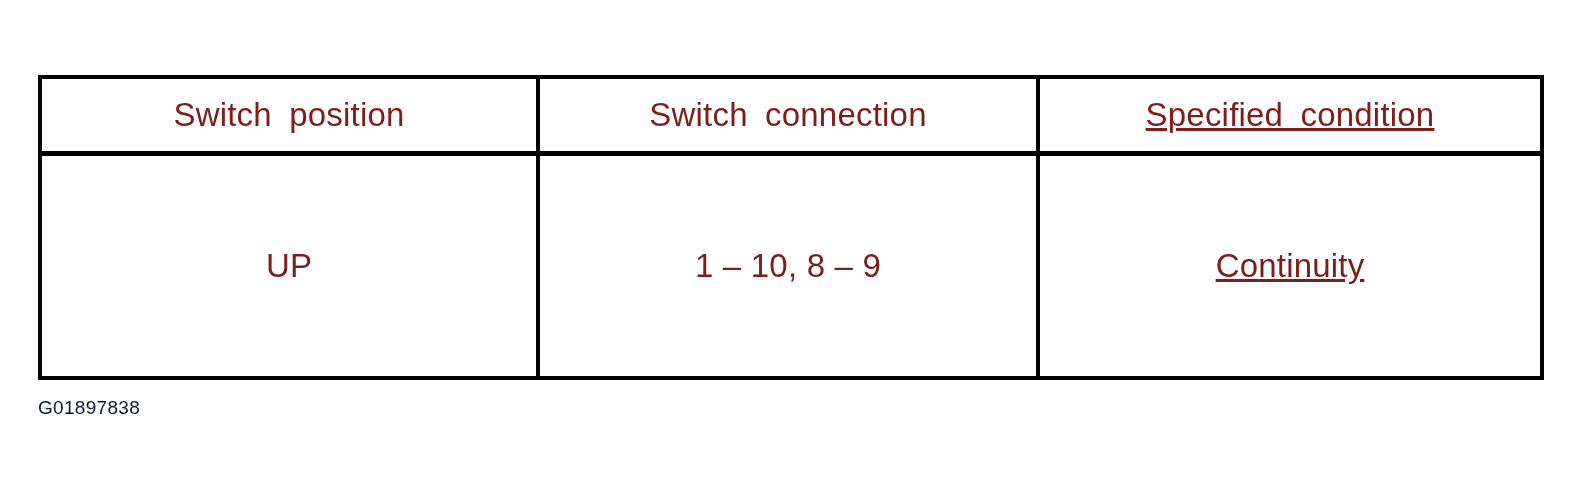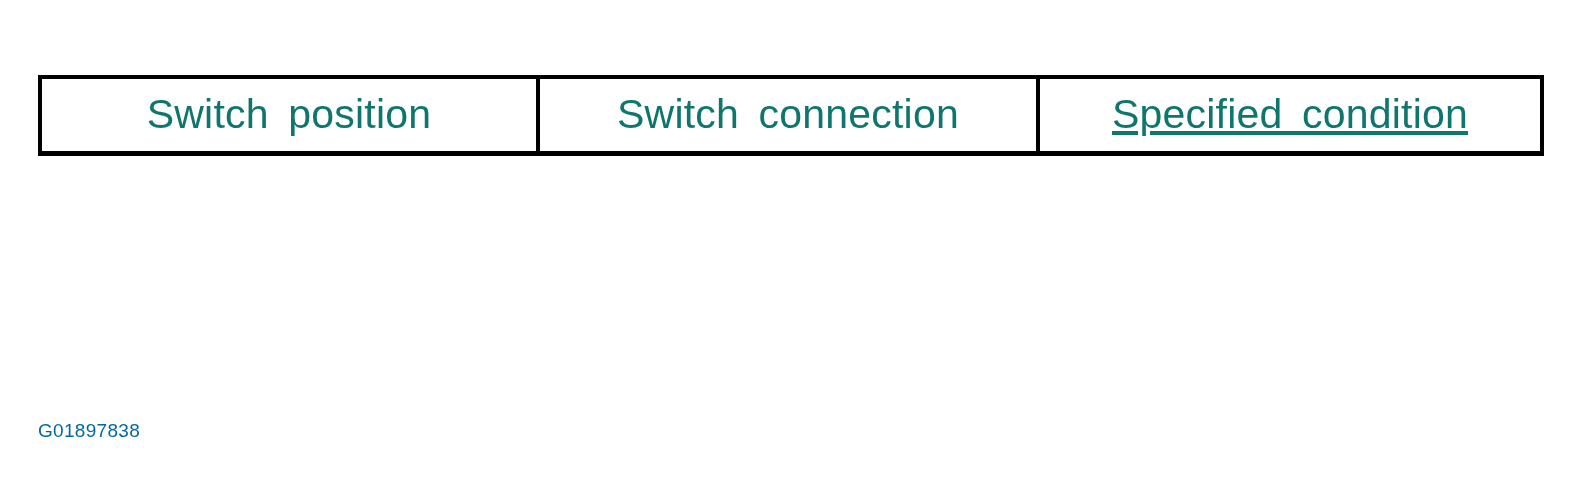--- a/index.html
+++ b/index.html
@@ -47,24 +47,24 @@
     height: 76px;
   }
 
   .spec-table th,
   .spec-table td {
     padding: 0;
     margin: 0;
     text-align: center;
     vertical-align: middle;
     font-weight: normal;
-    font-size: 41px;
+    font-size: 33px;
     line-height: 1;
     letter-spacing: 0.2px;
-    color: #0f766e;
+    color: #7f1d1d;
     border-right: 4px solid #000000;
     border-bottom: 5px solid #000000;
     white-space: nowrap;
   }
 
   .spec-table th:last-child,
   .spec-table td:last-child {
     border-right: none;
     text-decoration: underline;
   }
@@ -84,23 +84,22 @@
   }
 
   
   .figure-caption {
     position: absolute;
     left: 38px;
     top: 398px;
     font-size: 19px;
     line-height: 1;
     letter-spacing: 0.3px;
-    color: #0369a1;
+    color: #0f172a;
     white-space: nowrap;
-    margin-top: 23px;
   }
 </style>
 </head>
 <body>
 
 <div id="page">
 
   <table class="spec-table">
     <colgroup>
       <col class="c1">
@@ -108,18 +107,23 @@
       <col class="c3">
     </colgroup>
     <thead>
       <tr>
         <th>Switch position</th>
         <th>Switch connection</th>
         <th>Specified condition</th>
       </tr>
     </thead>
     <tbody>
+      <tr>
+        <td>UP</td>
+        <td class="cell-conn">1 – 10, 8 – 9</td>
+        <td>Continuity</td>
+      </tr>
     </tbody>
   </table>
 
   <div class="figure-caption">G01897838</div>
 
 </div>
 
 </body></html>

